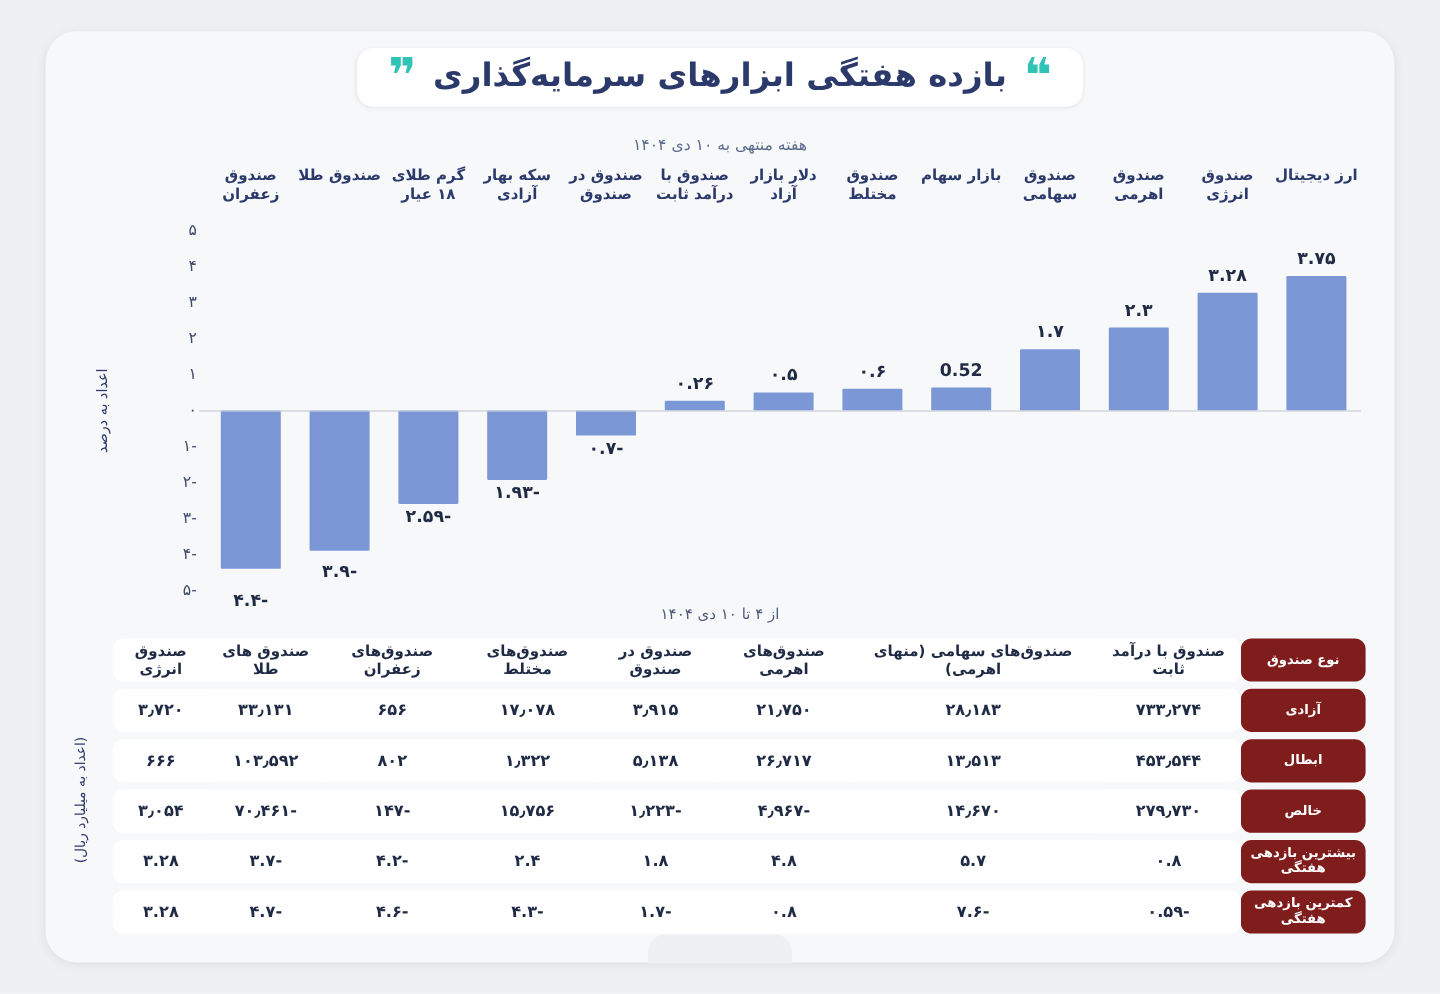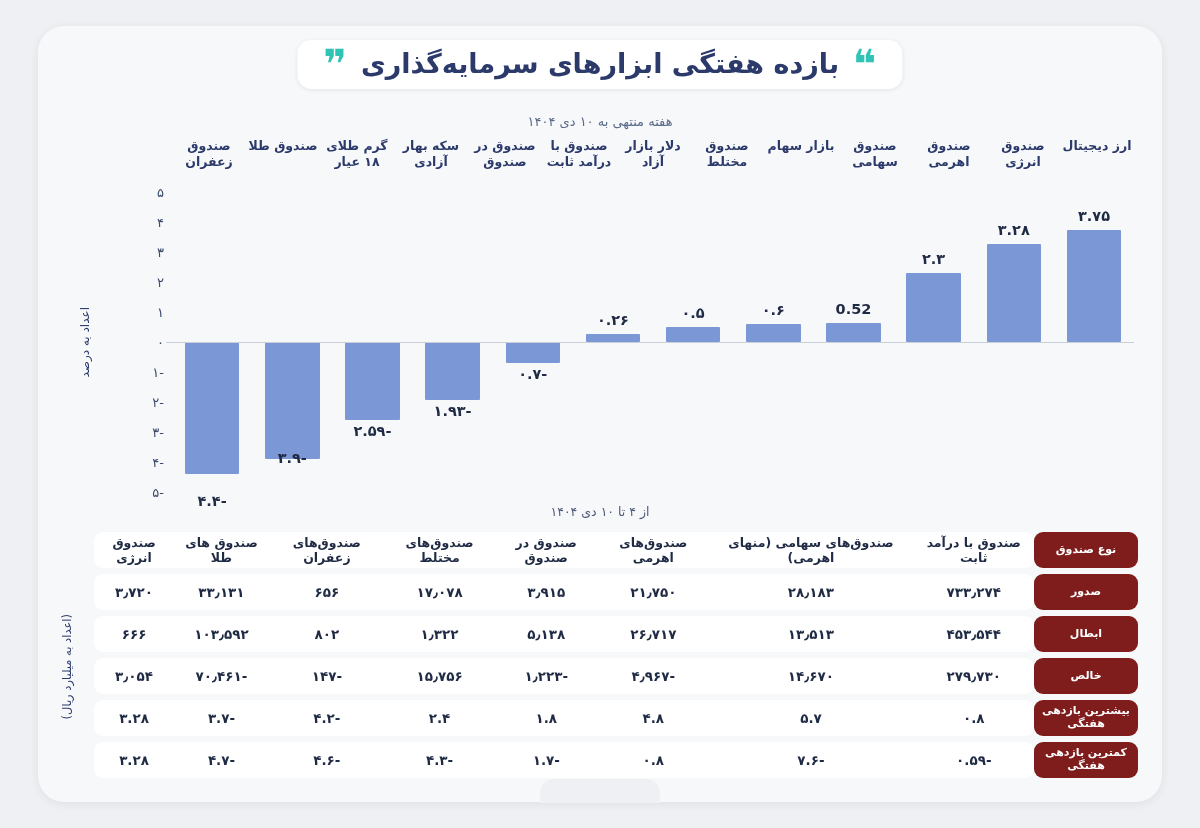--- a/index.html
+++ b/index.html
@@ -169,21 +169,21 @@
         <div class="cat-label">صندوق انرژی</div>
         <div class="cat-label">ارز دیجیتال</div>
       </div>
     <div class="plot" id="plot">
         <div class="bar-col">
           <div class="bar" style="background: rgb(123, 151, 214); top: 150px; height: 132px;"></div>
           <div class="bar-val" style="top: 301px;">-۴.۴</div>
         </div>
         <div class="bar-col">
           <div class="bar" style="background: rgb(123, 151, 214); top: 150px; height: 117px;"></div>
-          <div class="bar-val" style="top: 258px;">-۳.۹</div>
+          <div class="bar-val" style="top: 277px;">-۳.۹</div>
         </div>
         <div class="bar-col">
           <div class="bar" style="background: rgb(123, 151, 214); top: 150px; height: 77.7px;"></div>
           <div class="bar-val" style="top: 230.7px;">-۲.۵۹</div>
         </div>
         <div class="bar-col">
           <div class="bar" style="background: rgb(123, 151, 214); top: 150px; height: 57.9px;"></div>
           <div class="bar-val" style="top: 210.9px;">-۱.۹۳</div>
         </div>
         <div class="bar-col">
@@ -198,20 +198,24 @@
           <div class="bar" style="background: rgb(123, 151, 214); top: 135px; height: 15px;"></div>
           <div class="bar-val" style="top: 113px;">۰.۵</div>
         </div>
         <div class="bar-col">
           <div class="bar" style="background: rgb(123, 151, 214); top: 132px; height: 18px;"></div>
           <div class="bar-val" style="top: 110px;">۰.۶</div>
         </div>
         <div class="bar-col">
           <div class="bar" style="background: rgb(123, 151, 214); top: 131.1px; height: 18.9px;"></div>
           <div class="bar-val" style="top: 109.1px;">0.52</div>
+        </div>
+        <div class="bar-col">
+          <div class="bar" style="background: rgb(123, 151, 214); top: 99px; height: 51px;"></div>
+          <div class="bar-val" style="top: 77px;">۱.۷</div>
         </div>
         <div class="bar-col">
           <div class="bar" style="background: rgb(123, 151, 214); top: 81px; height: 69px;"></div>
           <div class="bar-val" style="top: 59px;">۲.۳</div>
         </div>
         <div class="bar-col">
           <div class="bar" style="background: rgb(123, 151, 214); top: 51.6px; height: 98.4px;"></div>
           <div class="bar-val" style="top: 29.6px;">۳.۲۸</div>
         </div>
         <div class="bar-col">
@@ -235,21 +239,21 @@
             <td class="cell head first">صندوق با درآمد ثابت</td>
             <td class="cell head">صندوق‌های سهامی (منهای اهرمی)</td>
             <td class="cell head">صندوق‌های اهرمی</td>
             <td class="cell head">صندوق در صندوق</td>
             <td class="cell head">صندوق‌های مختلط</td>
             <td class="cell head">صندوق‌های زعفران</td>
             <td class="cell head">صندوق های طلا</td>
             <td class="cell head">صندوق انرژی</td>
           </tr>
           <tr class="tbl-row">
-            <td class="rowhead">صدور</td>
+            <td class="rowhead">آزادی</td>
             <td class="cell first">۷۳۳٫۲۷۴</td>
             <td class="cell">۲۸٫۱۸۳</td>
             <td class="cell">۲۱٫۷۵۰</td>
             <td class="cell">۳٫۹۱۵</td>
             <td class="cell">۱۷٫۰۷۸</td>
             <td class="cell">۶۵۶</td>
             <td class="cell">۳۳٫۱۳۱</td>
             <td class="cell">۳٫۷۲۰</td>
           </tr>
           <tr class="tbl-row">

